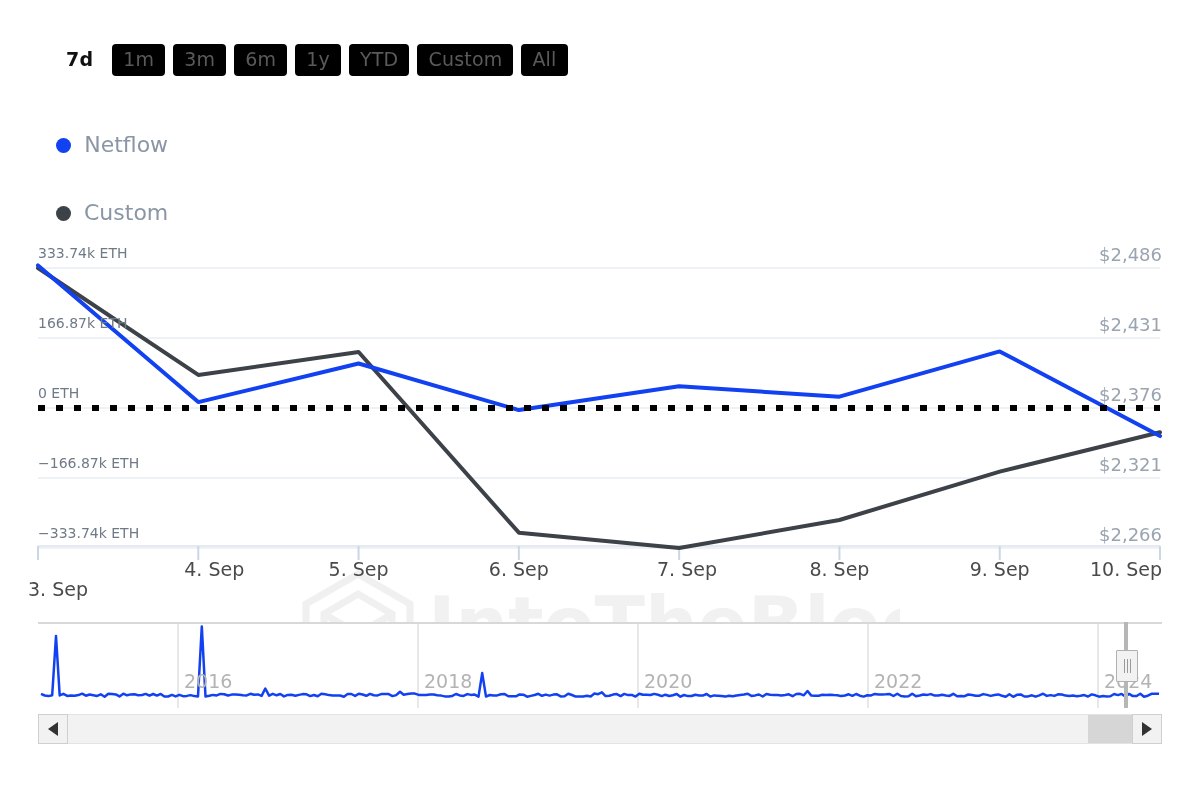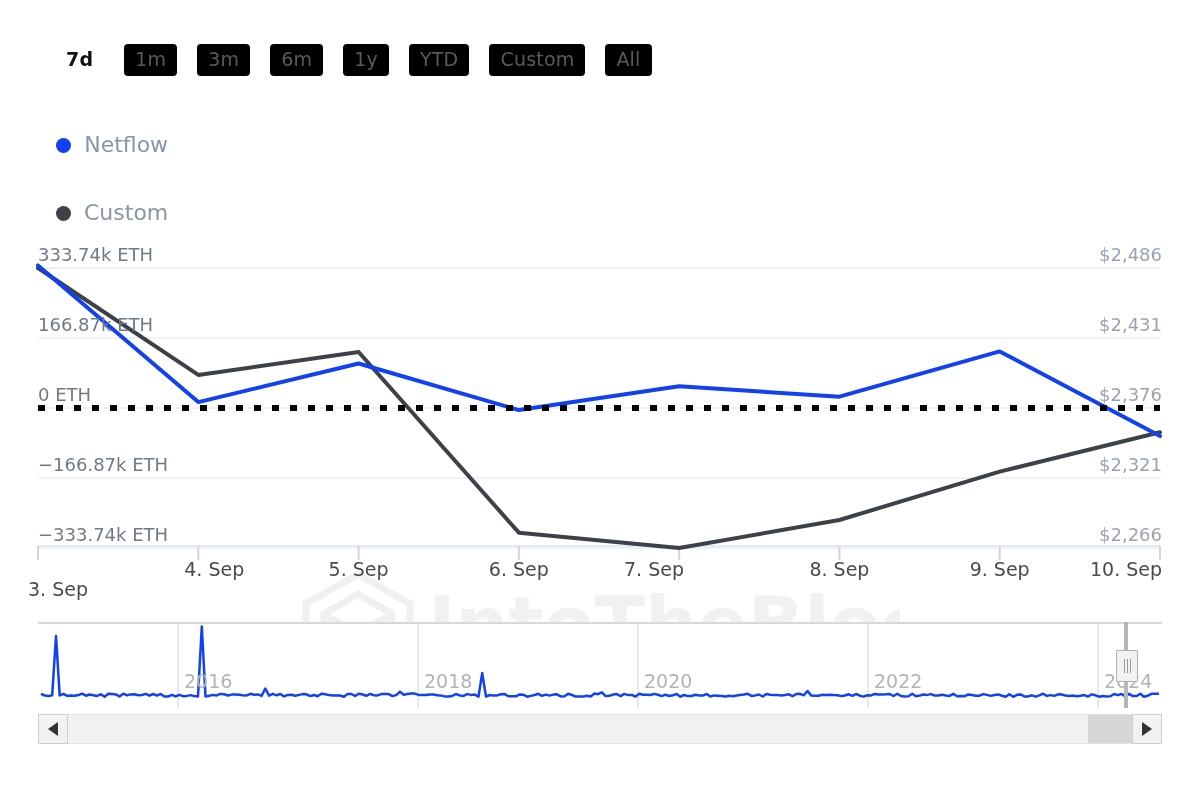--- a/index.html
+++ b/index.html
@@ -15,21 +15,21 @@
     position: relative;
   }
 
   
   #range-selector {
     position: absolute;
     left: 55px;
     top: 44px;
     display: flex;
     align-items: flex-start;
-    gap: 20px;
+    gap: 8px;
   }
   .range-btn {
     font-size: 19px;
     color: #5a5a5a;
     background: #000000;
     border-radius: 4px;
     padding: 6px 11px 7px 11px;
     line-height: 1;
     cursor: pointer;
     white-space: nowrap;
@@ -77,21 +77,21 @@
     width: 1200px;
     height: 360px;
   }
   #chart-svg {
     position: absolute;
     left: 0;
     top: 0;
   }
   .axis-label-left {
     position: absolute;
-    font-size: 18px;
+    font-size: 14px;
     color: #6f7a87;
     white-space: nowrap;
     line-height: 1;
   }
   .axis-label-right {
     position: absolute;
     font-size: 18px;
     color: #9aa4b0;
     white-space: nowrap;
     line-height: 1;
@@ -280,21 +280,21 @@
       <div class="axis-label-right" style="top: 86px;">$2,431</div>
       <div class="axis-label-right" style="top: 156px;">$2,376</div>
       <div class="axis-label-right" style="top: 226px;">$2,321</div>
       <div class="axis-label-right" style="top: 296px;">$2,266</div>
     </div>
   <div id="x-labels">
       <div class="xtick-label" style="top: 330px; left: 28px; margin-top: 20px;">3. Sep</div>
       <div class="xtick-label" style="top: 330px; left: 168.286px; margin-left: 16px;">4. Sep</div>
       <div class="xtick-label" style="top: 330px; left: 328.571px;">5. Sep</div>
       <div class="xtick-label" style="top: 330px; left: 488.857px;">6. Sep</div>
-      <div class="xtick-label" style="top: 330px; left: 624px;">7. Sep</div>
+      <div class="xtick-label" style="top: 330px; left: 657px;">7. Sep</div>
       <div class="xtick-label" style="top: 330px; left: 809.429px;">8. Sep</div>
       <div class="xtick-label" style="top: 330px; left: 969.714px;">9. Sep</div>
       <div class="xtick-label" style="top: 330px; left: 1090px;">10. Sep</div>
     </div>
 </div>
 
 <div id="navigator">
   <svg id="nav-svg" width="1124" height="86">
     <rect x="0" y="0" width="1124" height="86" fill="#ffffff" stroke="none"></rect>
     <line x1="0" y1="1" x2="1124" y2="1" stroke="#d8d8d8" stroke-width="2"></line>

